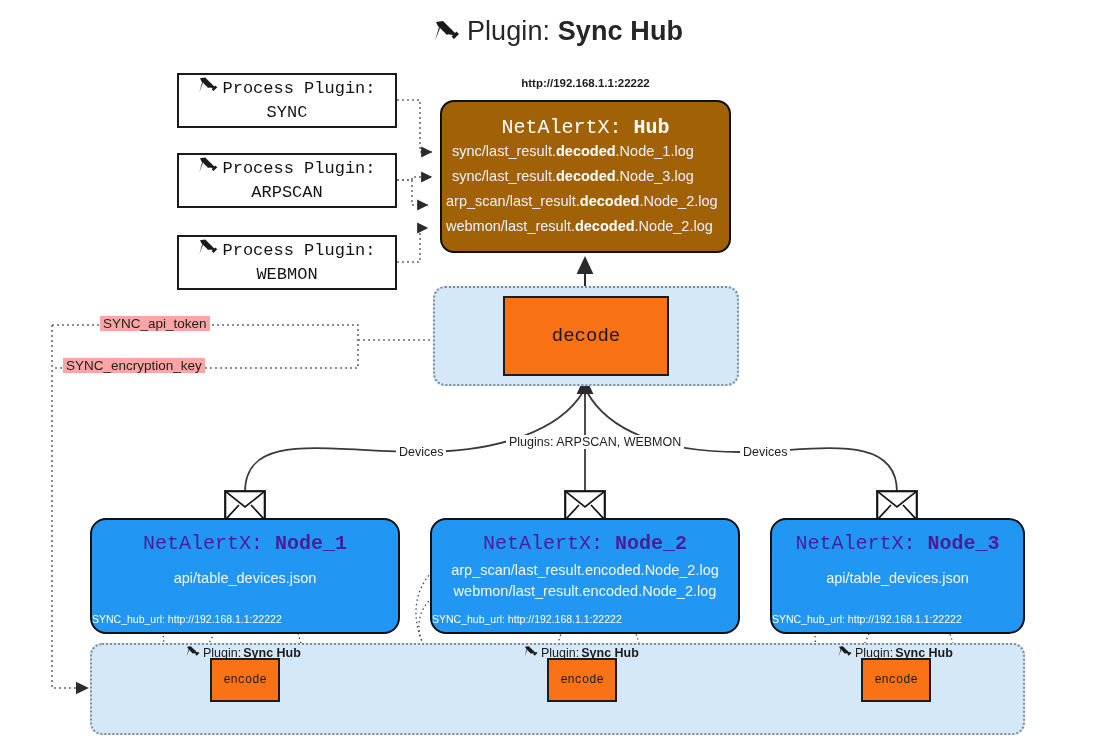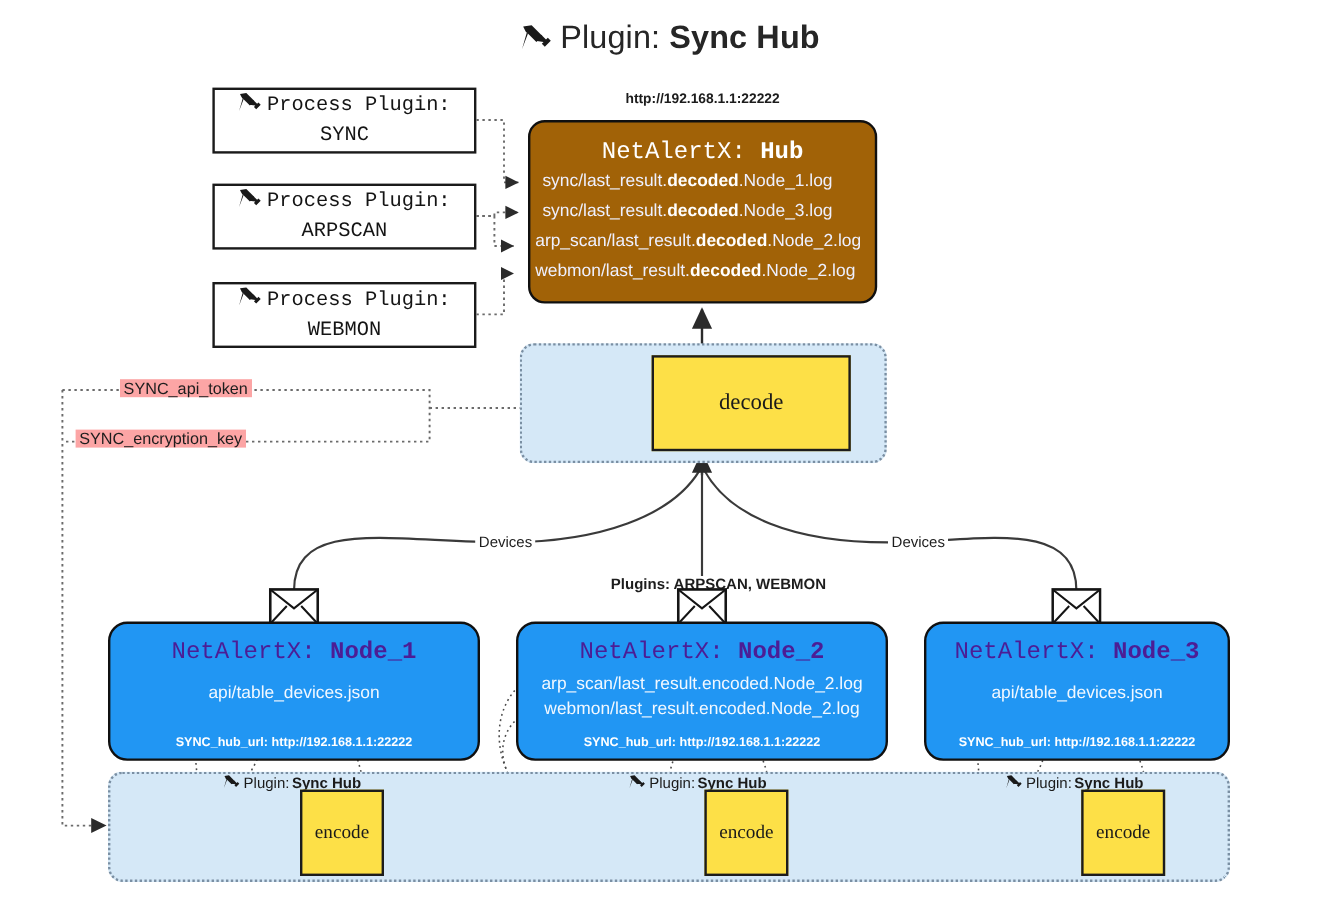--- a/index.html
+++ b/index.html
@@ -34,36 +34,36 @@
        white-space:nowrap;padding-left:10px;}
   .hub .logline b{font-weight:bold;color:#ffffff;}
   .huburl{position:absolute;left:440px;top:77px;width:291px;text-align:center;
           font-size:11.5px;color:#1c1c1c;font-weight:bold;}
 
   
   .bluebox{position:absolute;background:#d5e8f7;border:2px dotted #7a8fa3;
            border-radius:12px;box-sizing:border-box;}
 
   
-  .whitebox{position:absolute;background:#fde047;border:2.5px solid #1c1c1c;
+  .whitebox{position:absolute;background:#f97316;border:2.5px solid #1c1c1c;
             box-sizing:border-box;display:flex;align-items:center;justify-content:center;
-            font-family:Liberation Serif, serif;color:#1a1a1a;margin-left:40px;}
+            font-family:Liberation Mono, monospace;color:#1a1a1a;}
   .decode{left:503px;top:296px;width:166px;height:80px;font-size:19px;}
-  .encode{width:70px;height:72px;font-size:16px;}
+  .encode{width:70px;height:44px;font-size:12px;}
 
   
   .node{position:absolute;background:#2196f3;border:2.5px solid #101010;
         border-radius:16px;box-sizing:border-box;overflow:hidden;height:116px;}
   .node .ntitle{margin-top:12px;text-align:center;color:#4c1d95;
         font-family:"Liberation Mono","DejaVu Sans Mono",monospace;font-size:20px;}
   .node .ntitle b{font-weight:bold;}
   .node .nline{text-align:center;color:#f2f8ff;font-size:14.5px;line-height:1.45;
         white-space:nowrap;}
-  .node .nurl{position:absolute;left:0;bottom:7px;width:100%;text-align:center;
-        color:#ffffff;font-size:10.5px;font-weight:bold;white-space:nowrap;}
+  .node .nurl{position:absolute;left:0;bottom:7px;width:100%;
+        color:#ffffff;font-size:10.5px;font-weight:normal;white-space:nowrap;}
 
   
   .plugcap{position:absolute;font-size:12.5px;color:#1b1b1b;white-space:nowrap;
            display:flex;align-items:center;gap:2px;}
   .plugcap b{font-weight:bold;}
 
   
   .elabel{position:absolute;font-size:12.5px;color:#1d1d1d;white-space:nowrap;
           background:#ffffff;padding:0 3px;}
   .tokenlabel{position:absolute;font-size:13.5px;color:#1d1d1d;white-space:nowrap;
@@ -197,21 +197,21 @@
   </div>
 
   <div class="bluebox" style="left:433px;top:286px;width:306px;height:100px;"></div>
   <div class="whitebox decode">decode</div>
 
   <div class="tokenlabel" style="left:100px;top:316px;">SYNC_api_token</div>
   <div class="tokenlabel" style="left:63px;top:358px;">SYNC_encryption_key</div>
 
   <div class="elabel" style="left:396px;top:445px;">Devices</div>
   <div class="elabel" style="left:740px;top:445px;">Devices</div>
-  <div class="elabel" style="left:506px;top:480px;font-weight:bold;">Plugins: ARPSCAN, WEBMON</div>
+  <div class="elabel" style="left:506px;top:435px;">Plugins: ARPSCAN, WEBMON</div>
 
   <div class="env" style="left:224px;top:490px;">
     <svg width="42" height="31" viewBox="0 0 42 31">
       <rect x="1.2" y="1.2" width="39.6" height="28.6" fill="#ffffff" stroke="#151515" stroke-width="2.2"></rect>
       <path d="M1.2,1.2 L21,17 L40.8,1.2" fill="none" stroke="#151515" stroke-width="1.7"></path>
       <path d="M1.2,29.8 L15,15 M40.8,29.8 L27,15" fill="none" stroke="#151515" stroke-width="1.7"></path>
     </svg>
   </div>
   <div class="env" style="left:564px;top:490px;">
     <svg width="42" height="31" viewBox="0 0 42 31">

